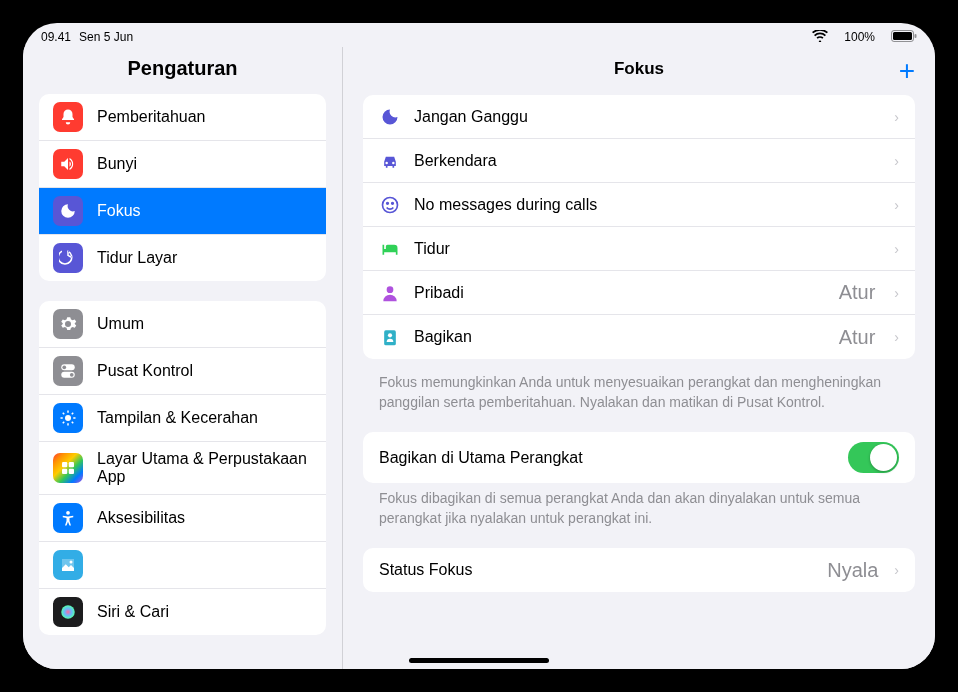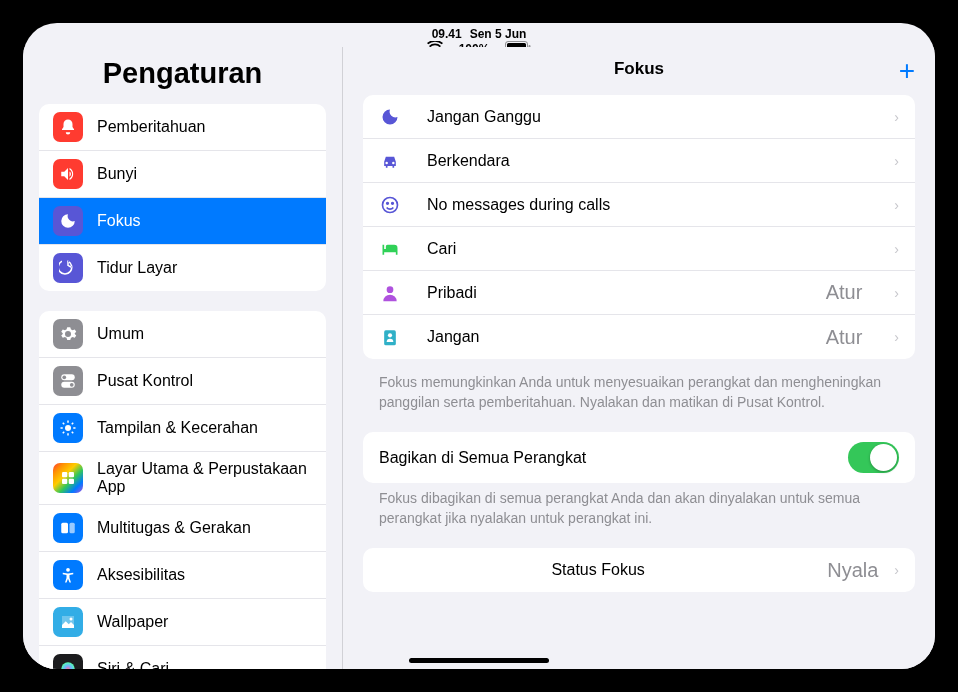--- a/index.html
+++ b/index.html
@@ -30,37 +30,36 @@
       flex-direction: column;
       position: relative;
     }
     .status-bar {
       height: 24px;
       display: flex;
       justify-content: space-between;
       align-items: center;
       padding: 4px 18px 0;
       font-size: 12px;
-      font-weight: 700;
+      font-weight: 400;
       color: #000;
-      flex-direction: column;
     }
     .status-left { display: flex; gap: 8px; align-items: center; }
     .status-right { display: flex; gap: 16px; align-items: center; }
     .main-layout { flex: 1; display: flex; overflow: hidden; }
     .sidebar {
       width: 320px;
       background: #f2f2f7;
       border-right: 1px solid #d1d1d6;
       display: flex;
       flex-direction: column;
       overflow: hidden;
     }
     .sidebar-title {
-      font-size: 29px;
+      font-size: 20px;
       font-weight: 700;
       text-align: center;
       padding: 10px 0 14px;
       color: #000;
     }
     .sidebar-scroll { overflow-y: auto; flex: 1; padding: 0 16px 18px; }
     .settings-group {
       background: #fff;
       border-radius: 10px;
       margin-bottom: 20px;
@@ -128,21 +127,21 @@
     .content-scroll { overflow-y: auto; flex: 1; padding: 6px 20px 20px; }
     .focus-group {
       background: #fff;
       border-radius: 10px;
       overflow: hidden;
       margin-bottom: 8px;
     }
     .focus-item {
       display: flex;
       align-items: center;
-      gap: 26px;
+      gap: 13px;
       padding: 9px 16px;
       border-bottom: 0.5px solid #e5e5ea;
       cursor: pointer;
       min-height: 44px;
     }
     .focus-group .focus-item:last-child { border-bottom: none; }
     .focus-icon {
       width: 22px;
       height: 22px;
       display: flex;
@@ -189,21 +188,20 @@
     }
     .status-focus-item {
       background: #fff;
       border-radius: 10px;
       display: flex;
       align-items: center;
       padding: 10px 16px;
       gap: 10px;
       cursor: pointer;
       min-height: 44px;
-      text-align: center;
     }
     .home-indicator {
       position: absolute;
       bottom: 6px;
       left: 50%;
       transform: translateX(-50%);
       width: 140px;
       height: 5px;
       background: #000;
       border-radius: 3px;
@@ -314,44 +312,34 @@
                     <rect x="13" y="4" width="7" height="7" rx="1.5"></rect>
                     <rect x="4" y="13" width="7" height="7" rx="1.5"></rect>
                     <rect x="13" y="13" width="7" height="7" rx="1.5"></rect>
                   </svg>
               </div>
               <span class="item-label">Layar Utama &amp; Perpustakaan App</span>
             </div>
             <div class="settings-item">
               <div class="settings-icon ic-blue">
                 <svg width="18" height="18" viewBox="0 0 24 24" fill="#fff">
-                    <rect x="3" y="5" width="9" height="14" rx="2"></rect>
-                    <rect x="14" y="5" width="7" height="14" rx="2" fill-opacity=".6"></rect>
-                  </svg>
-              </div>
-              <span class="item-label">Multitugas &amp; Gerakan</span>
-            </div>
-            <div class="settings-item">
-              <div class="settings-icon ic-blue">
-                <svg width="18" height="18" viewBox="0 0 24 24" fill="#fff">
                     <circle cx="12" cy="5" r="2.5"></circle>
                     <path d="M5 9l7 1 7-1v2l-5 1v4l2 6h-2l-2-5-2 5H8l2-6v-4L5 11V9z"></path>
                   </svg>
               </div>
               <span class="item-label">Aksesibilitas</span>
             </div>
             <div class="settings-item">
               <div class="settings-icon ic-cyan">
                 <svg width="18" height="18" viewBox="0 0 24 24" fill="#fff">
                     <path d="M4 4h16v16H4z" fill-opacity=".3"></path>
                     <path d="M4 16l5-5 4 4 3-3 4 4v4H4z"></path>
                     <circle cx="16" cy="8" r="2"></circle>
                   </svg>
               </div>
-              <span class="item-label">Wallpaper</span>
             </div>
             <div class="settings-item">
               <div class="settings-icon ic-black">
                 <svg width="18" height="18" viewBox="0 0 24 24">
                     <circle cx="12" cy="12" r="9" fill="url(#sg)"></circle>
                     <defs>
                       <radialGradient id="sg">
                         <stop offset="0%" stop-color="#ff6b9d"></stop>
                         <stop offset="50%" stop-color="#6bb6ff"></stop>
                         <stop offset="100%" stop-color="#56ffae"></stop>
@@ -405,21 +393,21 @@
               </span>
               <span class="focus-label">No messages during calls</span>
               <span class="chevron">›</span>
             </div>
             <div class="focus-item">
               <span class="focus-icon">
                 <svg width="20" height="20" viewBox="0 0 24 24" fill="#30d158">
                     <path d="M3 7v12h2v-3h14v3h2V11a4 4 0 00-4-4H9a2 2 0 00-2 2v3H5V7H3z"></path>
                   </svg>
               </span>
-              <span class="focus-label">Cari</span>
+              <span class="focus-label">Tidur</span>
               <span class="chevron">›</span>
             </div>
             <div class="focus-item">
               <span class="focus-icon">
                 <svg width="20" height="20" viewBox="0 0 24 24" fill="#af52de">
                     <circle cx="12" cy="8" r="4"></circle>
                     <path d="M4 22a8 8 0 0116 0H4z"></path>
                   </svg>
               </span>
               <span class="focus-label">Pribadi</span>
@@ -427,29 +415,29 @@
               <span class="chevron">›</span>
             </div>
             <div class="focus-item">
               <span class="focus-icon">
                 <svg width="20" height="20" viewBox="0 0 24 24" fill="#30b0c7">
                     <rect x="5" y="4" width="14" height="18" rx="2"></rect>
                     <circle cx="12" cy="10" r="2.5" fill="#fff"></circle>
                     <path d="M8 18a4 4 0 018 0H8z" fill="#fff"></path>
                   </svg>
               </span>
-              <span class="focus-label">Jangan</span>
+              <span class="focus-label">Bagikan</span>
               <span class="focus-value">Atur</span>
               <span class="chevron">›</span>
             </div>
           </div>
           <div class="group-footer">Fokus memungkinkan Anda untuk menyesuaikan perangkat dan mengheningkan panggilan serta pemberitahuan. Nyalakan dan matikan di Pusat Kontrol.</div>
 
           <div class="toggle-item">
-            <span class="toggle-label">Bagikan di Semua Perangkat</span>
+            <span class="toggle-label">Bagikan di Utama Perangkat</span>
             <div class="toggle">
               <div class="toggle-knob"></div>
             </div>
           </div>
           <div class="group-footer">Fokus dibagikan di semua perangkat Anda dan akan dinyalakan untuk semua perangkat jika nyalakan untuk perangkat ini.</div>
 
           <div class="status-focus-item">
             <span class="toggle-label" style="flex:1">Status Fokus</span>
             <span class="focus-value">Nyala</span>
             <span class="chevron">›</span>

